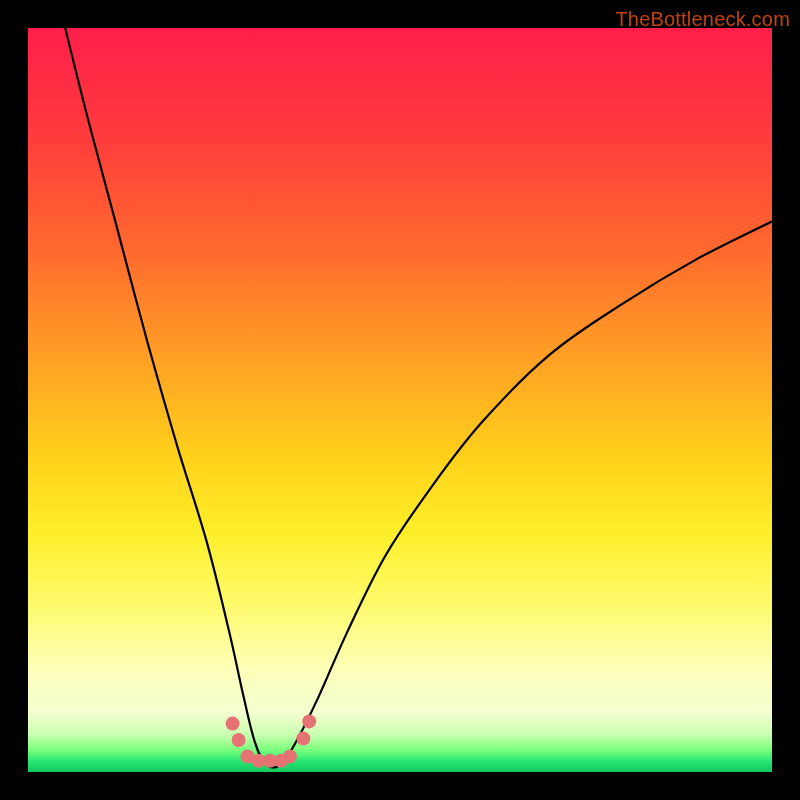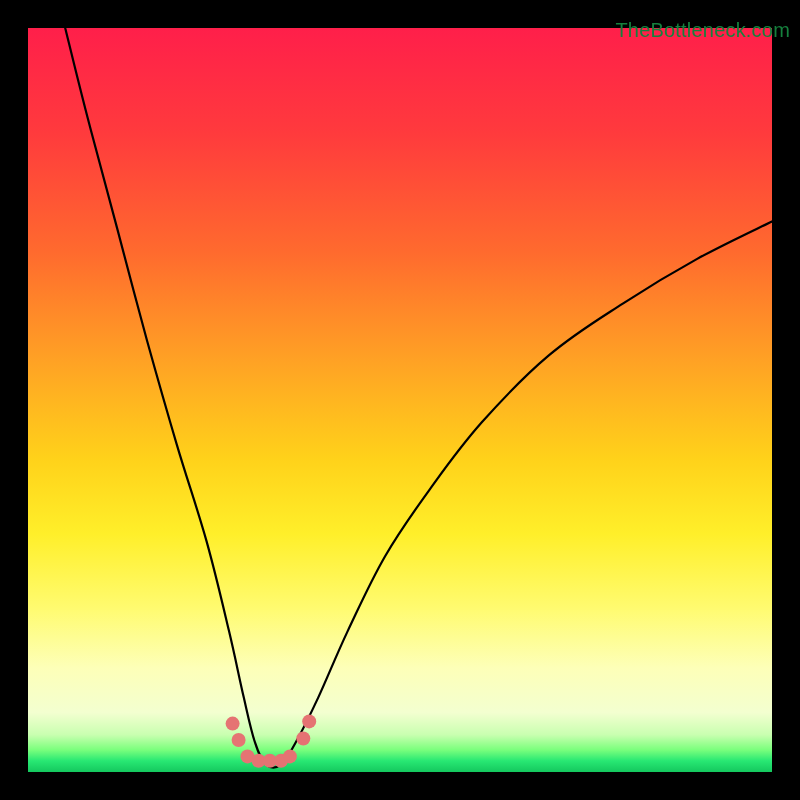--- a/index.html
+++ b/index.html
@@ -38,23 +38,23 @@
       #fdffb8 86%,
       #f3ffd0 92%,
       #c9ffb0 95%,
       #7bff7d 97%,
       #28e873 98.5%,
       #14c85e 100%
     );
   }
   .watermark {
     position: absolute;
-    top: 19px;
+    top: 8px;
     right: 10px;
-    color: #15803d;
+    color: #c2410c;
     font-size: 20px;
     letter-spacing: 0.2px;
     font-weight: 500;
     pointer-events: none;
   }
   svg.curve {
     position: absolute;
     left: 0;
     top: 0;
     width: 744px;

